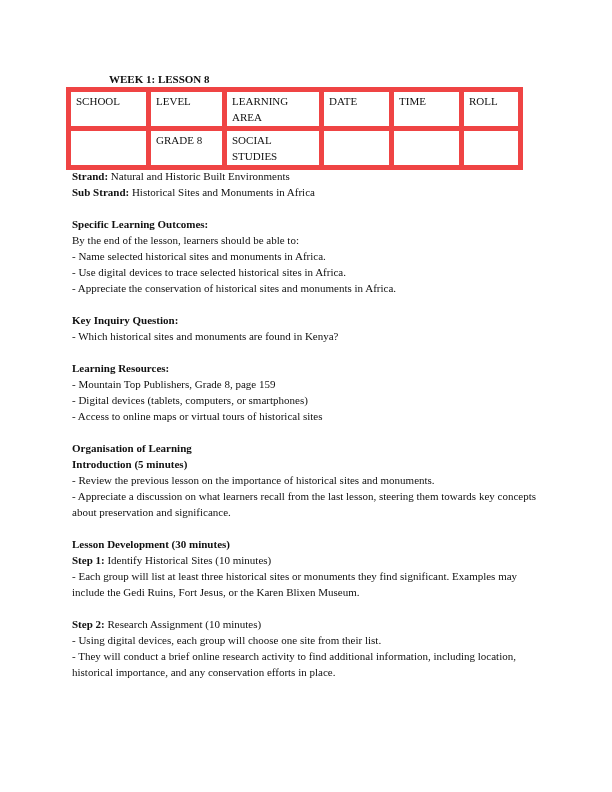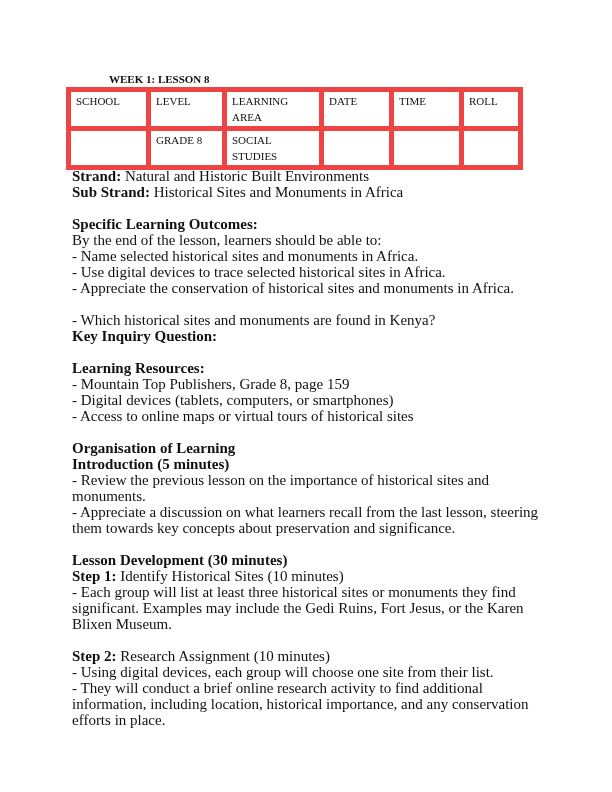--- a/index.html
+++ b/index.html
@@ -45,21 +45,21 @@
       vertical-align: top;
       padding: 1px 4px 1px 5px;
       height: 30px;
     }
     .content {
       position: absolute;
       left: 72px;
       top: 168px;
       width: 470px;
       line-height: 16px;
-      font-size: 15px;
+      font-size: 11px;
     }
     .line { display: block; }
     .b { font-weight: bold; }
     .gap { height: 16px; }
     p { margin: 0; }
   </style>
 </head>
 <body>
 
 <div class="page">
@@ -109,22 +109,22 @@
     <div class="gap"></div>
 
     <p class="line b">Specific Learning Outcomes:</p>
     <p class="line">By the end of the lesson, learners should be able to:</p>
     <p class="line">- Name selected historical sites and monuments in Africa.</p>
     <p class="line">- Use digital devices to trace selected historical sites in Africa.</p>
     <p class="line">- Appreciate the conservation of historical sites and monuments in Africa.</p>
 
     <div class="gap"></div>
 
+    <p class="line b">Key Inquiry Question:</p>
     <p class="line">- Which historical sites and monuments are found in Kenya?</p>
-    <p class="line b">Key Inquiry Question:</p>
 
     <div class="gap"></div>
 
     <p class="line b">Learning Resources:</p>
     <p class="line">- Mountain Top Publishers, Grade 8, page 159</p>
     <p class="line">- Digital devices (tablets, computers, or smartphones)</p>
     <p class="line">- Access to online maps or virtual tours of historical sites</p>
 
     <div class="gap"></div>
 

